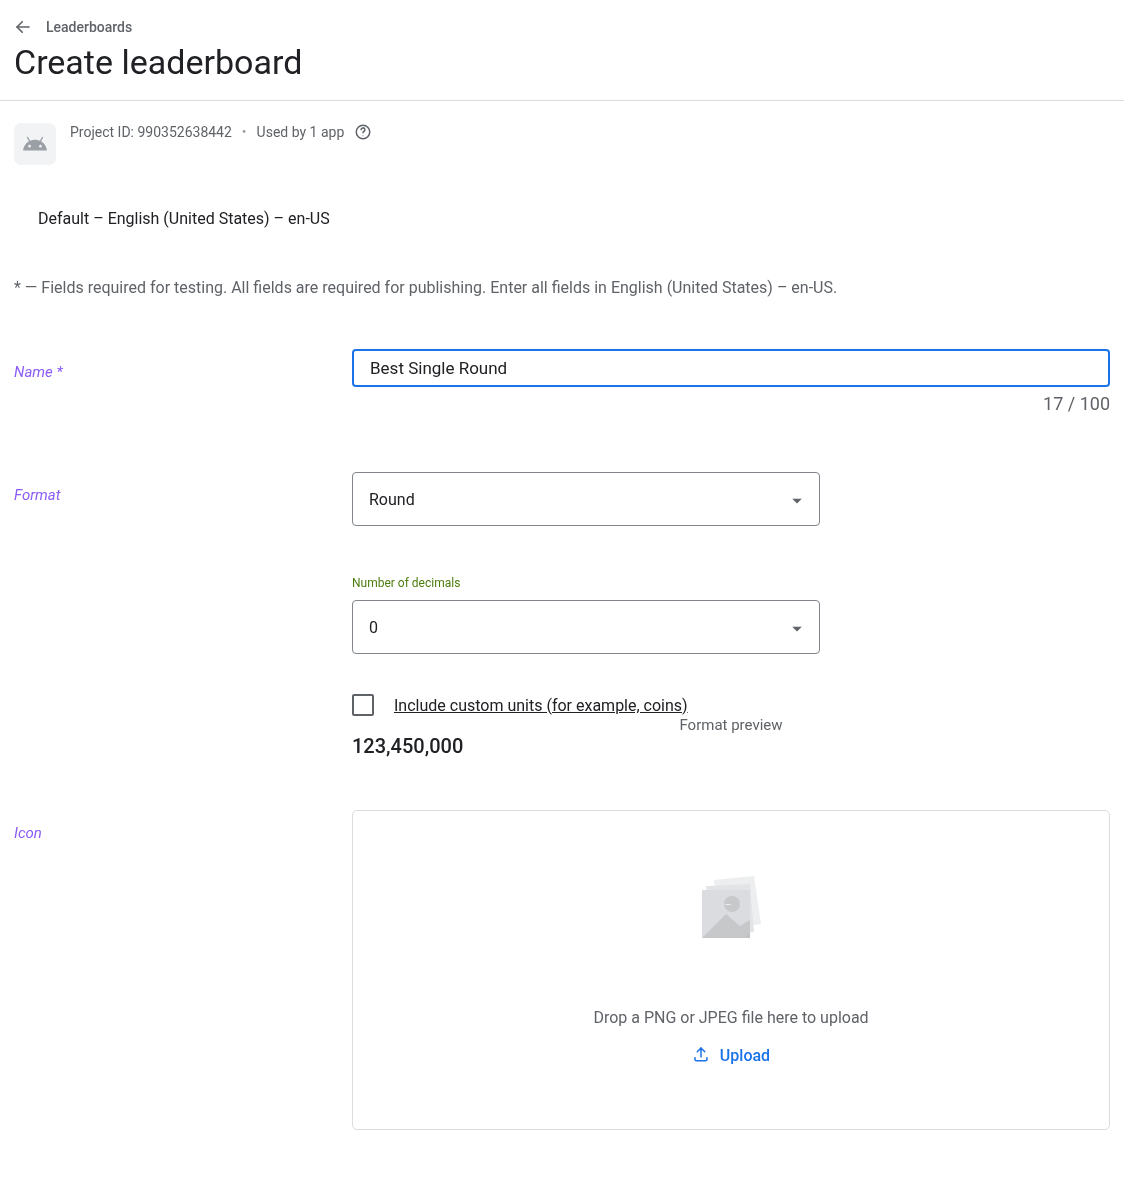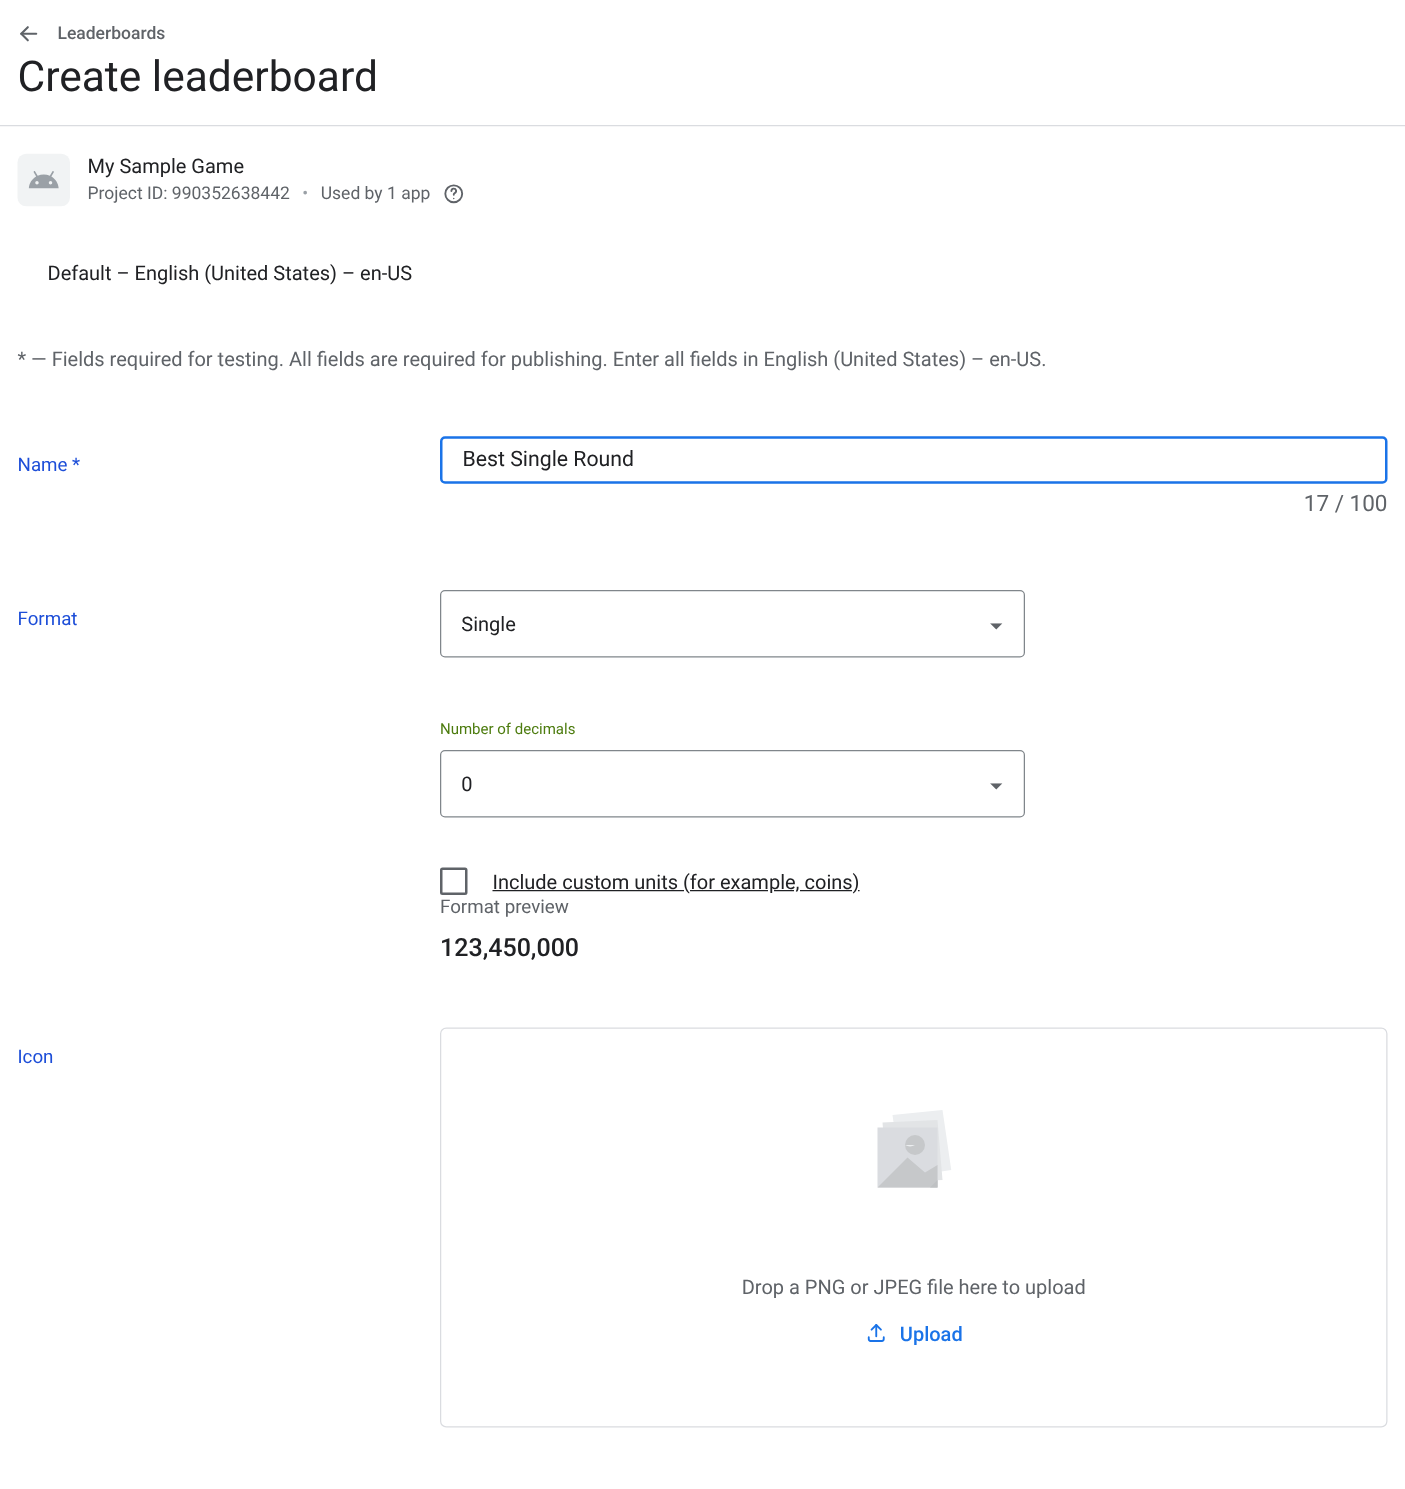--- a/index.html
+++ b/index.html
@@ -96,22 +96,23 @@
       margin-bottom: 52px;
     }
     .form-row {
       display: flex;
       align-items: flex-start;
     }
     .form-label {
       width: 338px;
       flex-shrink: 0;
       font-size: 15px;
-      color: #1d4ed8;
+      color: #8b5cf6;
       padding-top: 14px;
+      font-style: italic;
     }
     .form-field {
       flex: 1;
     }
     .text-input {
       width: 100%;
       height: 38px;
       border: 2px solid #1a73e8;
       border-radius: 4px;
       padding: 0 16px;
@@ -178,21 +179,22 @@
       cursor: pointer;
       flex-shrink: 0;
     }
     .checkbox-label {
       font-size: 16px;
       color: #202124;
     }
     .preview-label {
       font-size: 15px;
       color: #5f6368;
-      margin-bottom: 12px;
+      margin-bottom: 0;
+      text-align: center;
     }
     .preview-value {
       font-size: 20px;
       font-weight: 500;
       color: #202124;
       margin-bottom: 52px;
     }
     .icon-drop {
       border: 1px solid #dadce0;
       border-radius: 5px;
@@ -242,21 +244,20 @@
 
   <div class="divider"></div>
 
   <div class="project-row">
     <div class="project-icon">
       <svg width="26" height="26" viewBox="0 0 24 24" fill="currentColor">
         <path d="M17.6 9.48l1.84-3.18c.16-.31.04-.69-.26-.85-.29-.15-.65-.06-.83.22l-1.88 3.24c-2.86-1.21-6.08-1.21-8.94 0L5.65 5.67c-.19-.29-.58-.38-.87-.2-.28.18-.37.54-.22.83L6.4 9.48C3.3 11.25 1.28 14.44 1 18h22c-.28-3.56-2.3-6.75-5.4-8.52zM7 15.25c-.69 0-1.25-.56-1.25-1.25s.56-1.25 1.25-1.25 1.25.56 1.25 1.25-.56 1.25-1.25 1.25zm10 0c-.69 0-1.25-.56-1.25-1.25s.56-1.25 1.25-1.25 1.25.56 1.25 1.25-.56 1.25-1.25 1.25z"></path>
       </svg>
     </div>
     <div class="project-info">
-      <div class="project-name">My Sample Game</div>
       <div class="project-meta">
         <span>Project ID: 990352638442</span>
         <span class="meta-dot">•</span>
         <span>Used by 1 app</span>
         <span class="help-icon">
           <svg width="18" height="18" viewBox="0 0 24 24" fill="none" stroke="currentColor" stroke-width="2">
               <circle cx="12" cy="12" r="9"></circle>
               <path d="M9.5 9a2.5 2.5 0 1 1 3.5 2.3c-.8.4-1 1-1 1.7" stroke-linecap="round"></path>
               <circle cx="12" cy="17" r="0.8" fill="currentColor" stroke="none"></circle>
             </svg>
@@ -276,21 +277,21 @@
       <div class="char-count">17 / 100</div>
     </div>
   </div>
 
   <div class="form-row">
     <div class="form-label">Format</div>
     <div class="form-field">
       <div class="format-group">
         <div class="select-wrap">
           <div class="select-box">
-            <span>Single</span>
+            <span>Round</span>
           </div>
           <span class="select-caret">
             <svg width="10" height="6" viewBox="0 0 10 6">
                 <path d="M0 0 L5 5 L10 0 Z" fill="currentColor"></path>
               </svg>
           </span>
         </div>
       </div>
 
       <div class="decimals-group">

